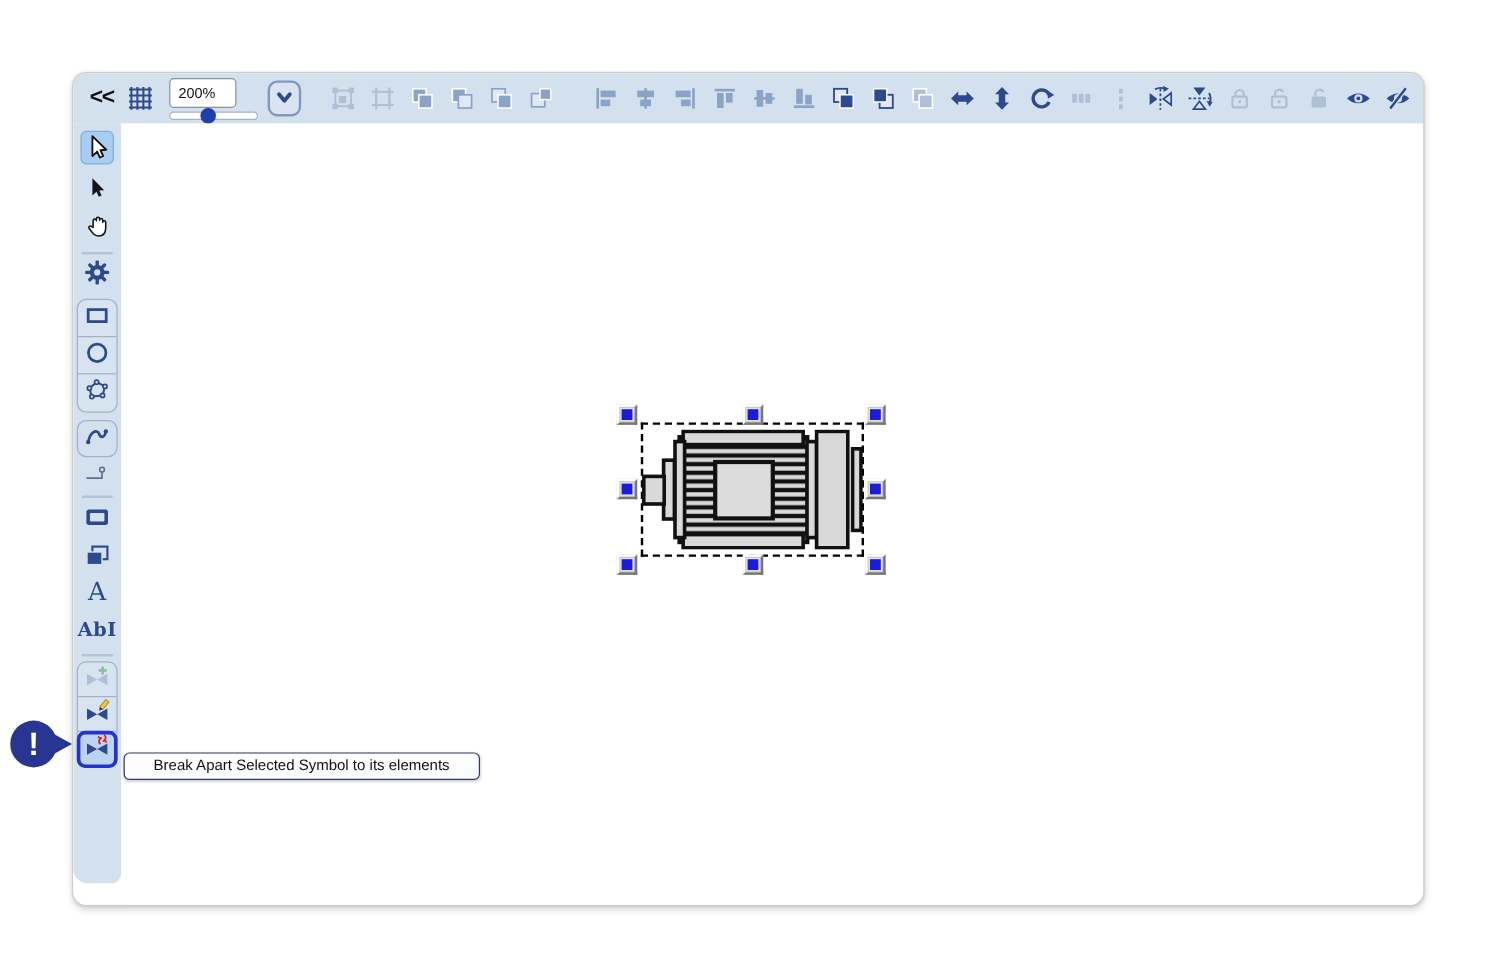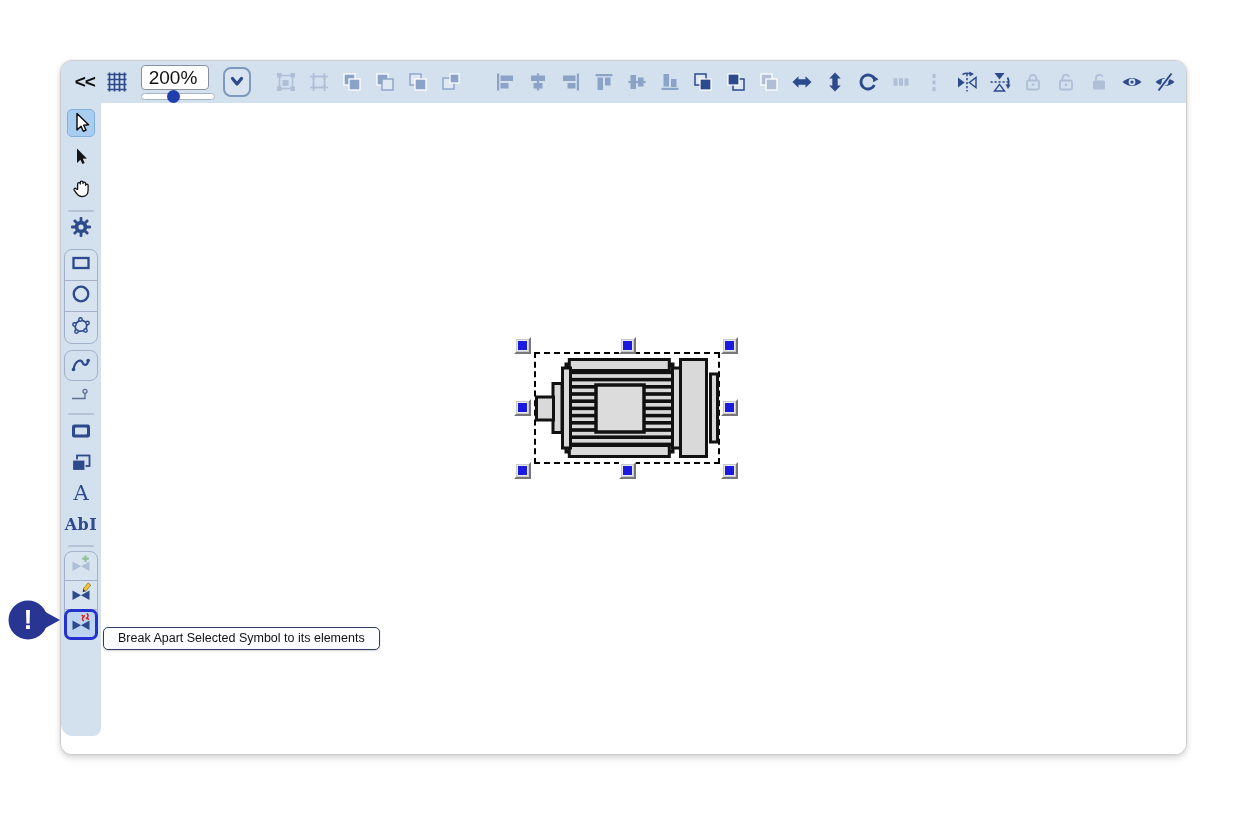--- a/index.html
+++ b/index.html
@@ -12,22 +12,22 @@
   html,body{width:1245px;height:815px;background:#fff;font-family:"Liberation Sans",sans-serif;overflow:hidden}
   .app{position:absolute;left:60px;top:60px;width:1127px;height:695px;background:var(--canvas_bg);
     border:1px solid var(--panel_border);border-radius:12px;overflow:hidden;
     box-shadow:0 3px 6px rgba(0,0,0,.16),0 0 2px rgba(0,0,0,.08)}
   
   .toolbar{height:42px;background:var(--toolbar_bg);display:flex;align-items:center;padding:0 10px;position:relative}
   .collapse-btn{border:none;background:transparent;font-family:"Liberation Sans",sans-serif;font-weight:700;
     font-size:19px;letter-spacing:-1px;color:#101010;cursor:pointer;width:30px;margin-right:6px}
   .grid-ic{width:24px;height:24px;color:var(--icon_navy);margin-right:12px;display:grid;place-items:center}
   .zoom-wrap{position:relative;width:76px;height:42px;margin-right:12px}
-  .zoom-input{position:absolute;left:0;top:4px;width:68px;height:25px;border:1.5px solid #8a919c;border-radius:4px;
-    background:#fff;font-family:"Liberation Sans",sans-serif;font-size:19px;padding:0 0 0 7px;color:#111;outline:none}
+  .zoom-input{position:absolute;left:0;top:4px;width:56px;height:25px;border:1.5px solid #8a919c;border-radius:4px;
+    background:#fff;font-family:"Liberation Sans",sans-serif;font-size:12px;padding:0 0 0 7px;color:#111;outline:none}
   .zoom-slider{position:absolute;left:0;top:32px;width:74px;height:7px;background:#fff;border:1px solid #a9b3bf;border-radius:4px}
   .zoom-thumb{position:absolute;left:calc(44% - 6px);top:-4px;width:13px;height:13px;border-radius:50%;background:#203fae}
   .zoom-dd{width:30px;height:30px;border:2px solid #7f98bd;border-radius:8px;background:#d9e4f0;display:grid;
     place-items:center;color:var(--icon_navy);cursor:pointer}
   .tb-icons{display:flex;align-items:center;gap:11px;margin-left:24px}
   .tbi{width:22px;height:22px;display:grid;place-items:center;cursor:pointer}
   .tbi svg{display:block}
   .nav{color:var(--icon_navy)} .slate{color:var(--icon_slate)} .dis{color:var(--icon_disabled)}
   .grp{margin-left:21px}
   
@@ -51,21 +51,21 @@
   .canvas{flex:1;position:relative;background:var(--canvas_bg)}
   .selection{position:absolute;left:433px;top:249px;width:186px;height:112px;border:2px dashed #000}
   .motor{position:absolute;left:-1px;top:4px}
   .handle{position:absolute;width:17px;height:17px;background:#c9c9c9;border-top:2px solid #fff;border-left:2px solid #fff;
     border-right:2px solid #777;border-bottom:2px solid #777;display:grid;place-items:center;cursor:pointer}
   .handle::after{content:"";width:9px;height:9px;background:var(--handle_blue);box-shadow:0 0 0 1px #e8e8e8}
   .h-tl{left:-22px;top:-17px}.h-tc{left:83px;top:-17px}.h-tr{left:185px;top:-17px}
   .h-ml{left:-22px;top:45px}.h-mr{left:185px;top:45px}
   .h-bl{left:-22px;top:108px}.h-bc{left:83px;top:108px}.h-br{left:185px;top:108px}
   
-  .tooltip{position:absolute;left:103px;top:627px;padding:3px 14px 4px;background:#fdfdff;border:1.5px solid var(--tooltip_border);
+  .tooltip{position:absolute;left:103px;top:627px;padding:3px 24px 4px;background:#fdfdff;border:1.5px solid var(--tooltip_border);
     border-radius:5px;font-size:12.5px;color:#111;white-space:nowrap;z-index:30;box-shadow:0 1px 2px rgba(0,0,0,.18)}
   .alert-badge{position:absolute;left:8px;top:599px;z-index:31}
 </style>
 </head>
 <body>
 
 <div class="app">
 
   <div class="toolbar">
     <button class="collapse-btn">&lt;&lt;</button>

